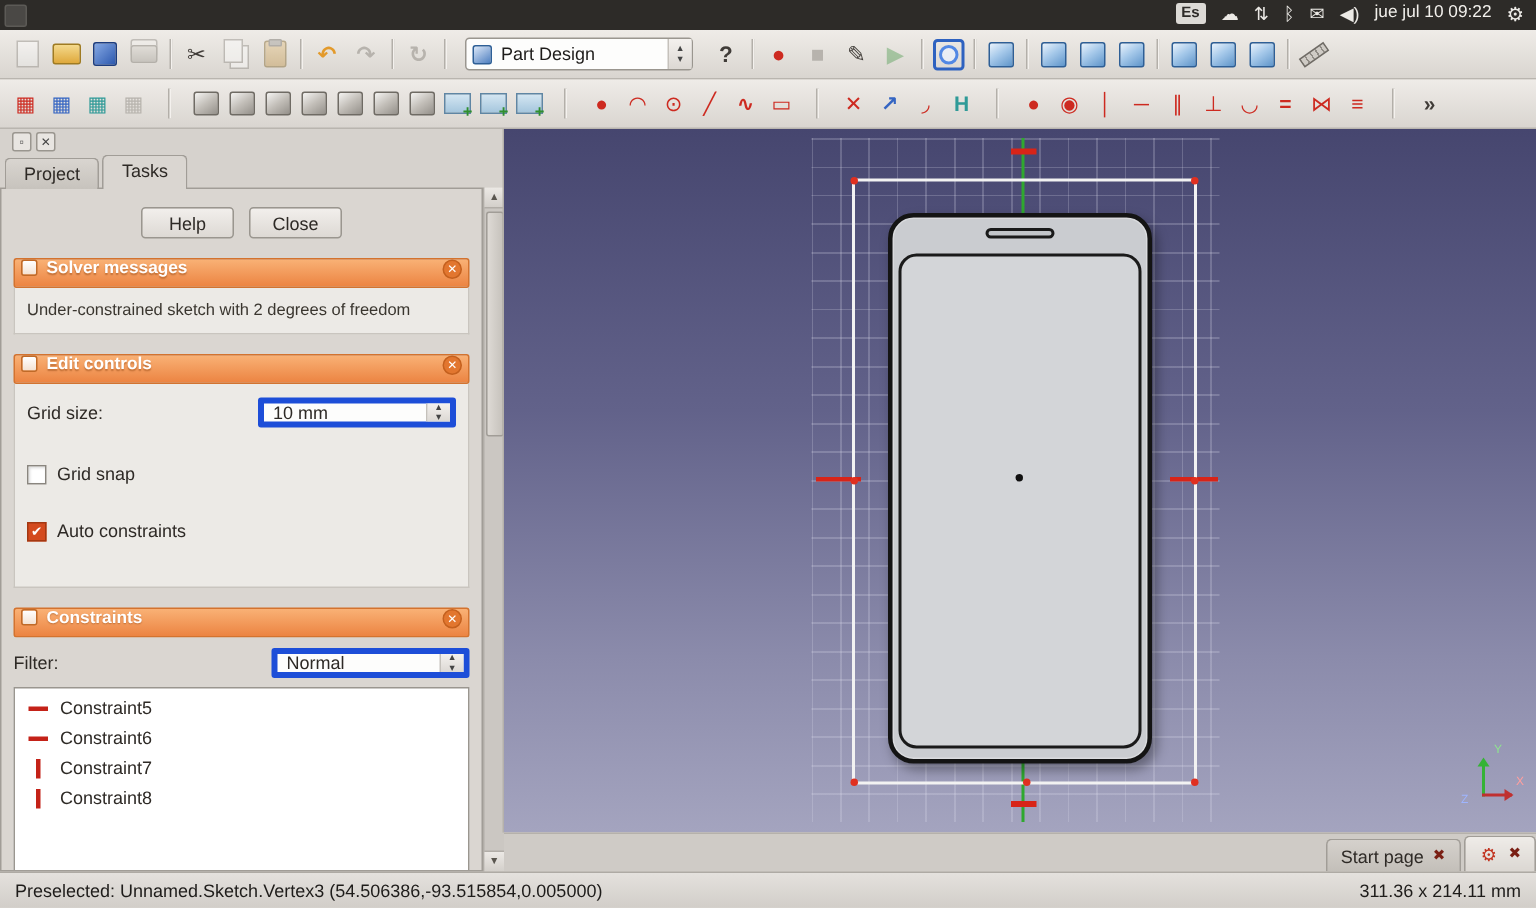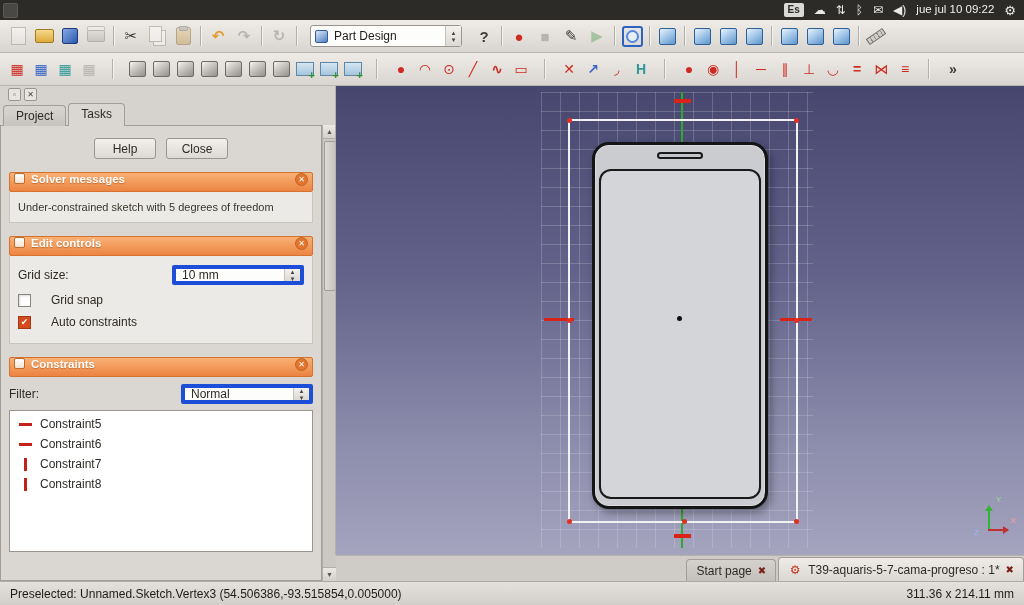--- a/index.html
+++ b/index.html
@@ -57,21 +57,21 @@
   .btnrow { display:flex; justify-content:center; gap:10px; margin:8px 0 2px; }
   .btn { min-width:62px; height:21px; background:linear-gradient(#f2efec,#ddd9d4); border:1px solid #9a968f; border-radius:3px; font-size:12px; display:flex; align-items:center; justify-content:center; }
   .sect { margin-top:13px; }
   .secthead { height:20px; background:linear-gradient(#f9b175,#ec8442); border:1px solid #d3732f; border-radius:2px; display:flex; align-items:flex-start; padding:0 4px; color:#fff; font-weight:bold; font-size:11.5px; text-shadow:0 1px 1px rgba(120,50,0,.4); }
   .secic { width:11px; height:11px; background:linear-gradient(#ffffff,#f4e2d2); border:1px solid #c06a28; border-radius:2px; margin-right:6px; flex:0 0 auto; }
   .seccol { margin-left:auto; width:13px; height:13px; border-radius:50%; background:#e2762f; border:1px solid #c4601e; color:#fff; font-size:8px; font-weight:normal; display:flex; align-items:center; justify-content:center; text-shadow:none; }
   .sectbody { background:#eceae6; border:1px solid #c9c5bf; border-top:none; padding:6px 8px; }
   .msgline { font-size:11px; color:#3a362f; margin:3px 0; }
   .formrow { display:flex; align-items:center; margin:3px 0 6px; }
   .cvcombo { width:132px; height:20px; background:#fdfdfc; border:4px solid #1d4ed8; border-radius:2px; display:flex; align-items:center; padding-left:6px; font-size:12px; margin-left:auto; }
-  .chkrow { display:flex; align-items:center; gap:20px; margin:8px 0; }
+  .chkrow { display:flex; align-items:center; gap:7px; margin:24px 0; }
   .chk { width:13px; height:13px; background:#fff; border:1px solid #8a867f; box-shadow:inset 1px 1px 2px rgba(0,0,0,.15); flex:0 0 auto; }
   .chk.checked { background:#d44a1e; border-color:#a33812; color:#fff; font-size:9px; display:flex; align-items:center; justify-content:center; box-shadow:none; }
   .clist { background:#fff; border:1px solid #9a968f; height:142px; margin-top:2px; padding:3px 0; overflow:hidden; }
   .clitem { display:flex; align-items:center; gap:8px; padding:2px 9px; font-size:12px; height:20px; }
   .clic { display:inline-block; background:#c42218; flex:0 0 auto; }
   .clic.h { width:13px; height:3px; }
   .clic.v { width:3px; height:13px; margin:0 5px; }
   .cvscroll { position:absolute; right:0; top:39px; bottom:0; width:14px; background:#cbc7c2; border-left:1px solid #b1ada7; display:flex; flex-direction:column; align-items:center; }
   .scrbtn { width:14px; height:14px; font-size:7px; color:#5a564f; display:flex; align-items:center; justify-content:center; background:linear-gradient(#ece9e5,#d3cfca); border-bottom:1px solid #b1ada7; }
   .scrbtn.bottom { margin-top:auto; border-top:1px solid #b1ada7; border-bottom:none; }
@@ -329,21 +329,21 @@
         <span class="btn">Close</span>
       </div>
 
       <div class="sect">
         <div class="secthead">
           <span class="secic"></span>
           <span>Solver messages</span>
           <span class="seccol">✕</span>
         </div>
         <div class="sectbody">
-          <div class="msgline">Under-constrained sketch with 5 degrees of freedom</div>
+          <div class="msgline">Under-constrained sketch with 2 degrees of freedom</div>
         </div>
       </div>
 
       <div class="sect">
         <div class="secthead">
           <span class="secic"></span>
           <span>Edit controls</span>
           <span class="seccol">✕</span>
         </div>
         <div class="sectbody">
@@ -452,21 +452,20 @@
   <div id="doctabs">
 
       <div class="dtab">
 
         <span>Start page</span>
         <span class="dclose">✖</span>
       </div>
 
       <div class="dtab active hasicon">
         <span class="dicon"></span>
-        <span>T39-aquaris-5-7-cama-progreso : 1*</span>
         <span class="dclose">✖</span>
       </div>
     </div>
 
   <div id="statusbar">
     <span>Preselected: Unnamed.Sketch.Vertex3 (54.506386,-93.515854,0.005000)</span>
     <span>311.36 x 214.11 mm</span>
   </div>
 
 </div>

